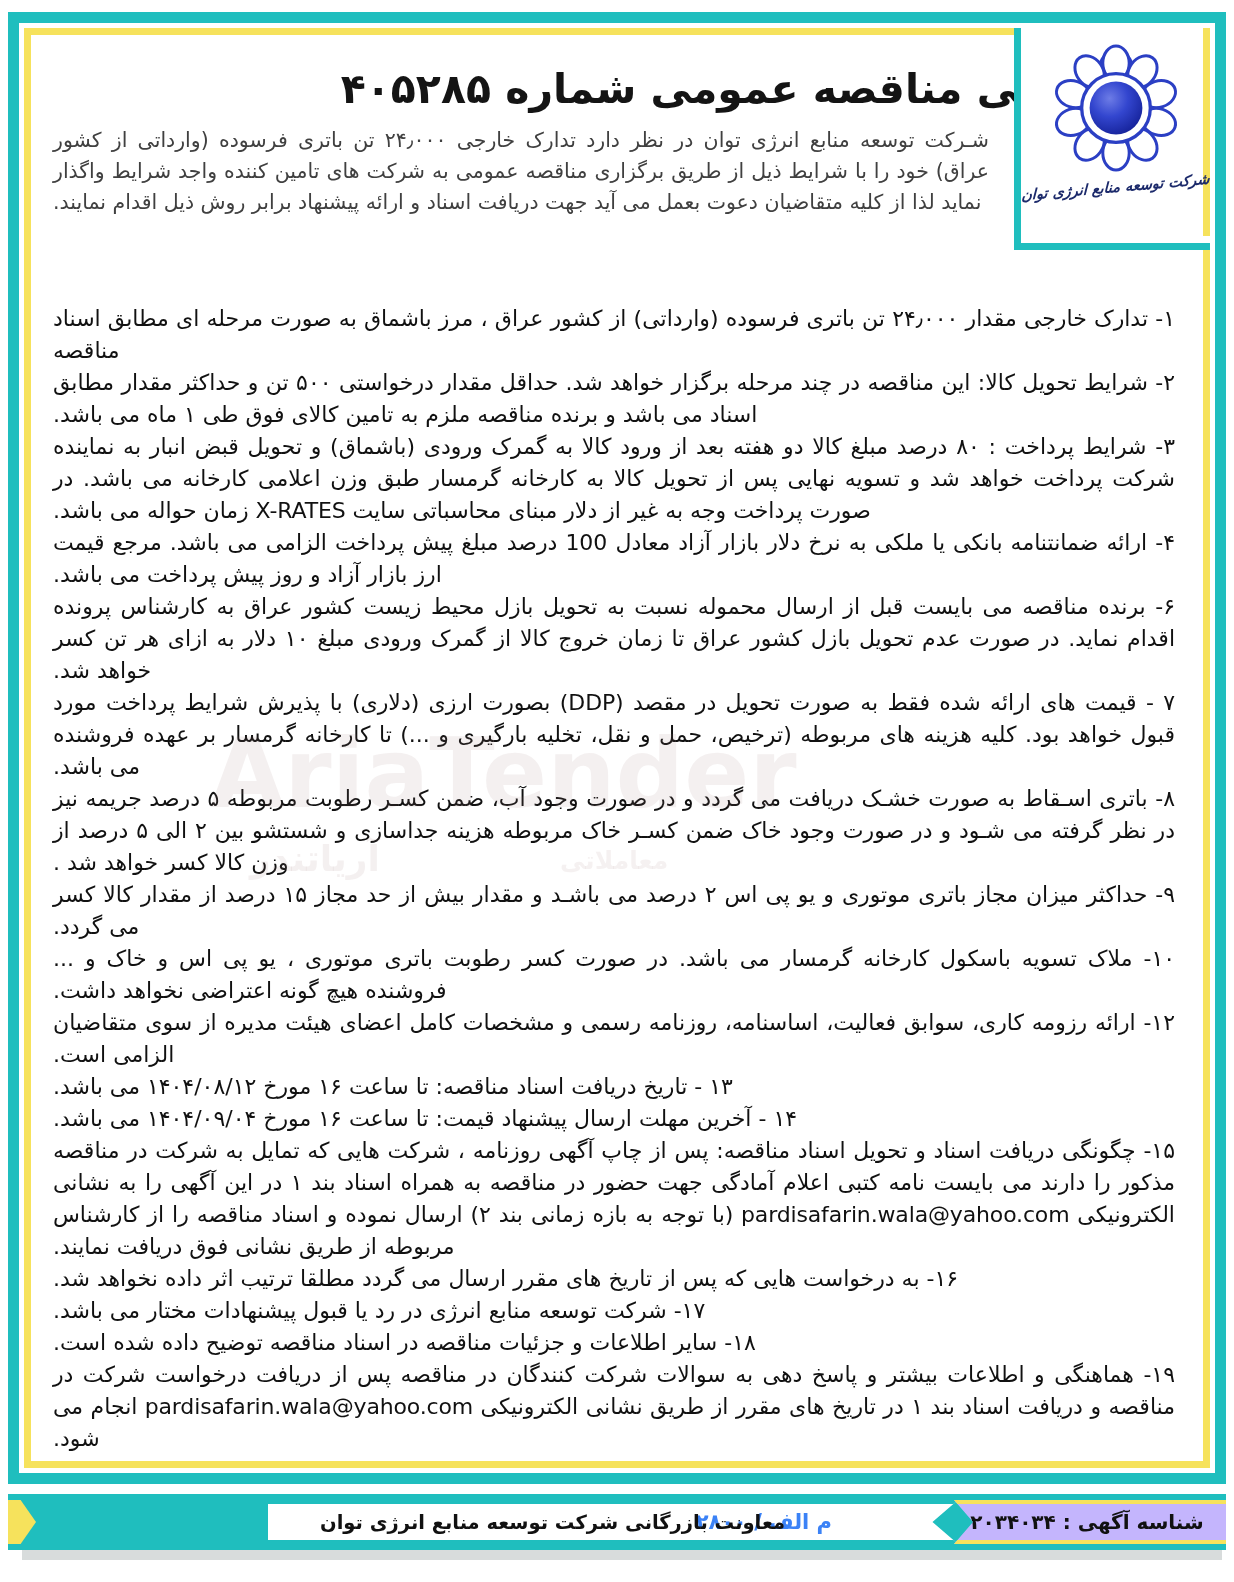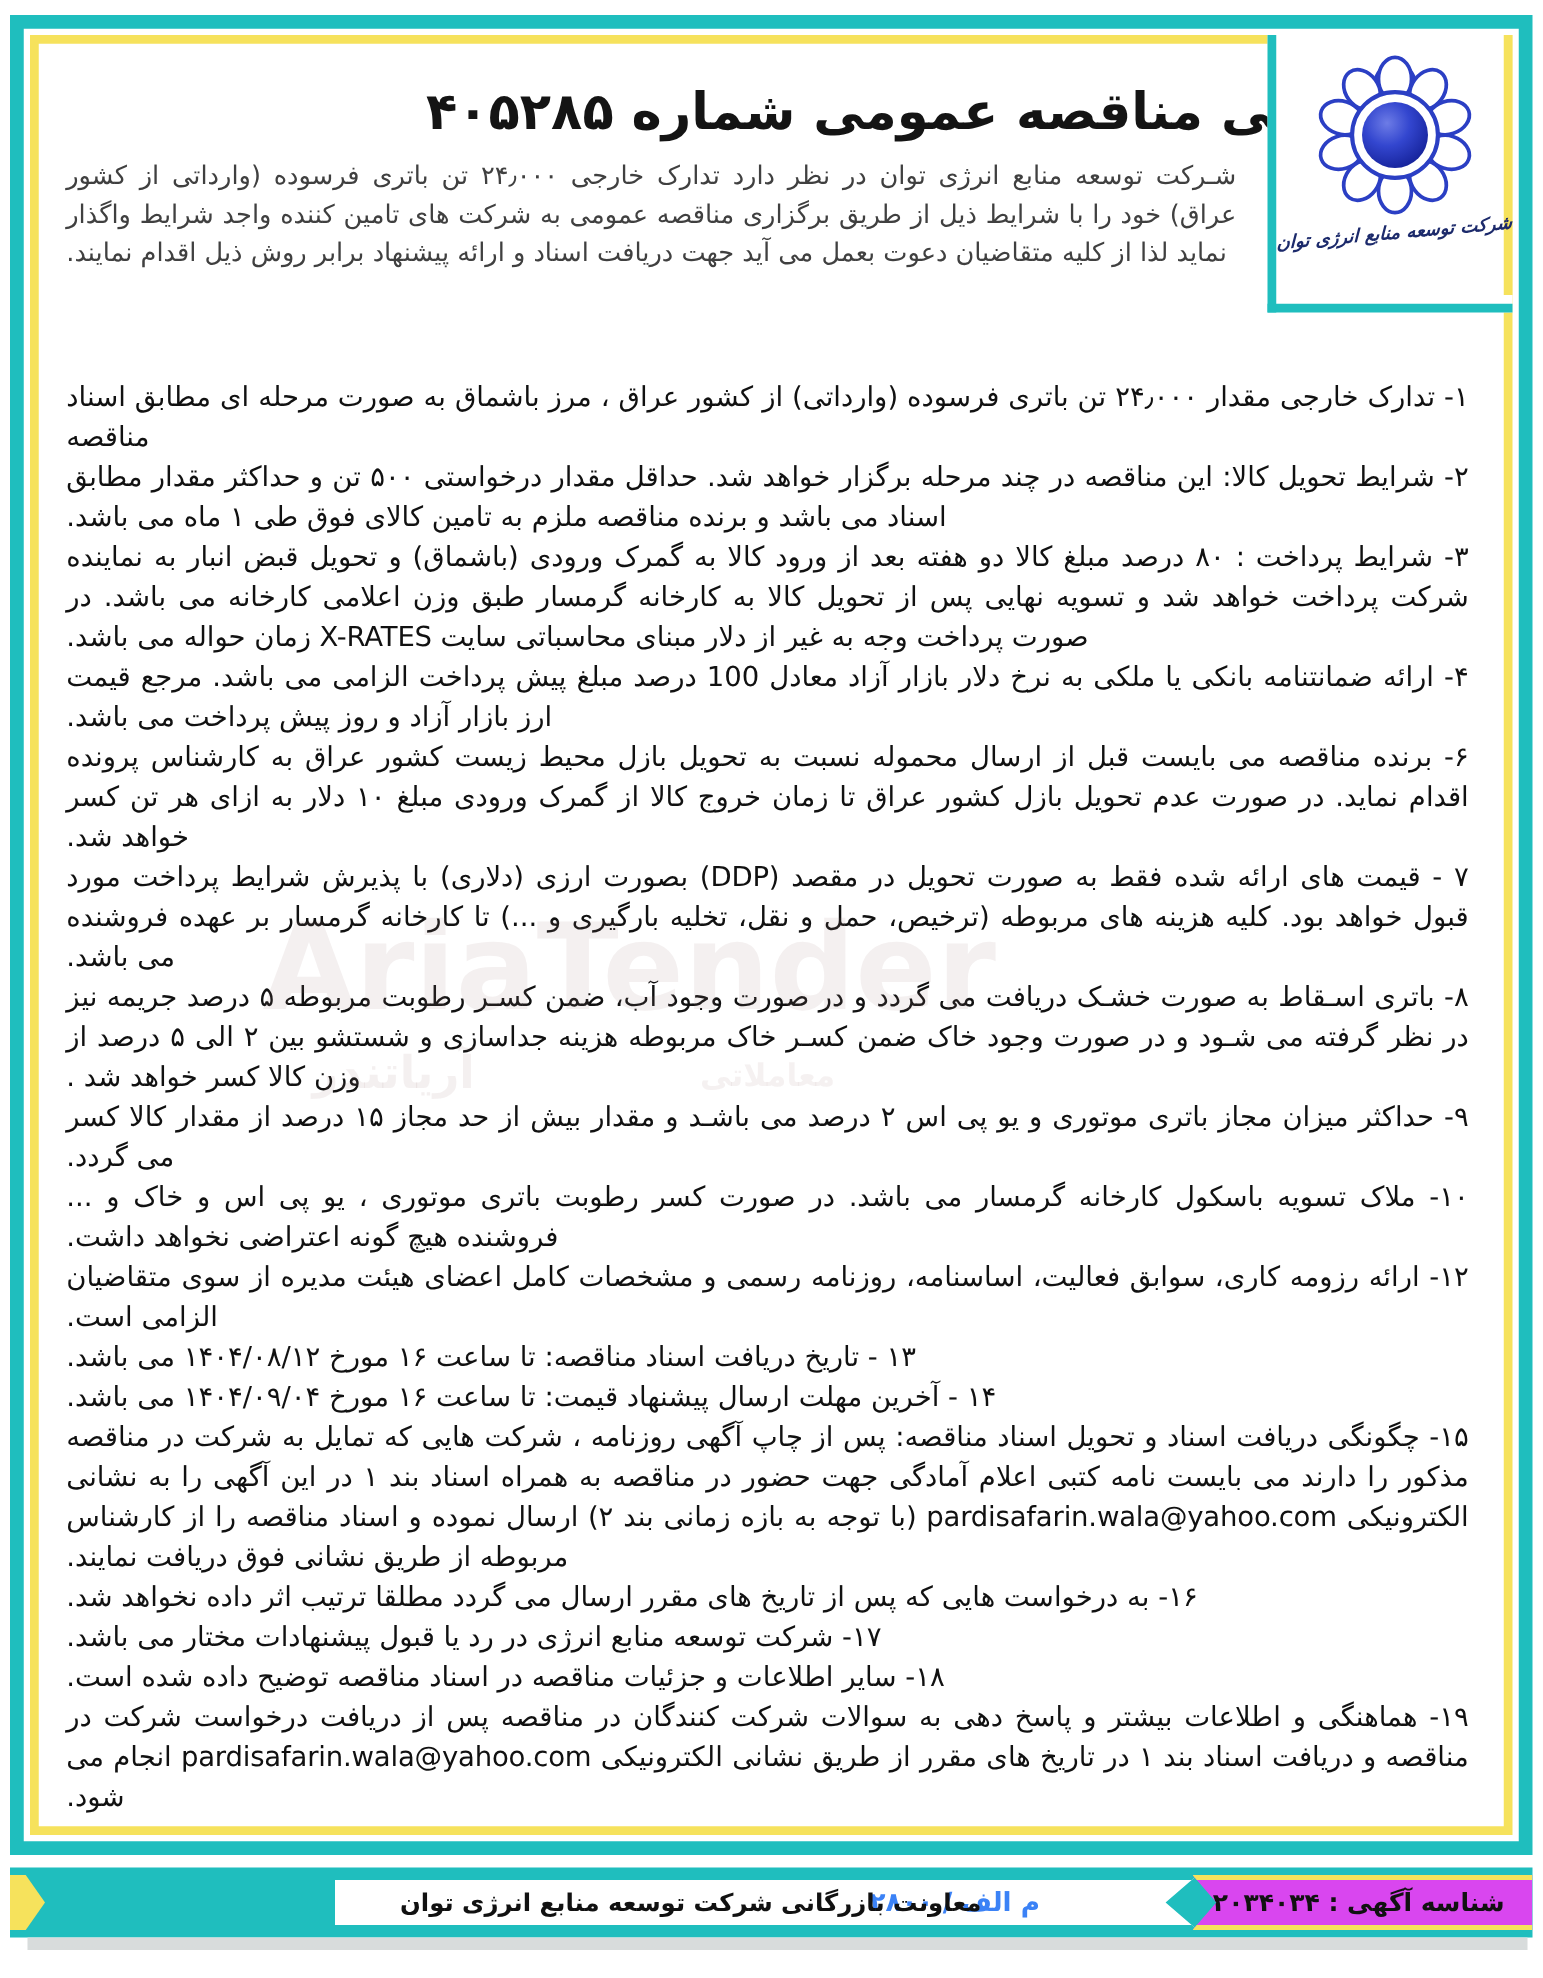--- a/index.html
+++ b/index.html
@@ -204,21 +204,21 @@
     left: 14px; top: 56px;
     width: 1200px; height: 10px;
     background: #d8dcdc;
   }
 
   
   .fseg-right {
     position: absolute;
     right: 0; top: 6px;
     width: 272px; height: 44px;
-    background: #d946ef;
+    background: #c4b5fd;
     border-top: 4px solid #F6E25C;
     border-bottom: 4px solid #F6E25C;
     display: flex;
     align-items: center;
     justify-content: center;
     clip-path: polygon(0% 0%, 100% 0%, 100% 100%, 0% 100%, 7% 50%);
     padding-right: 6px;
   }
   .fseg-right .ftxt {
     font-size: 20px; font-weight: 700; color: #111;

